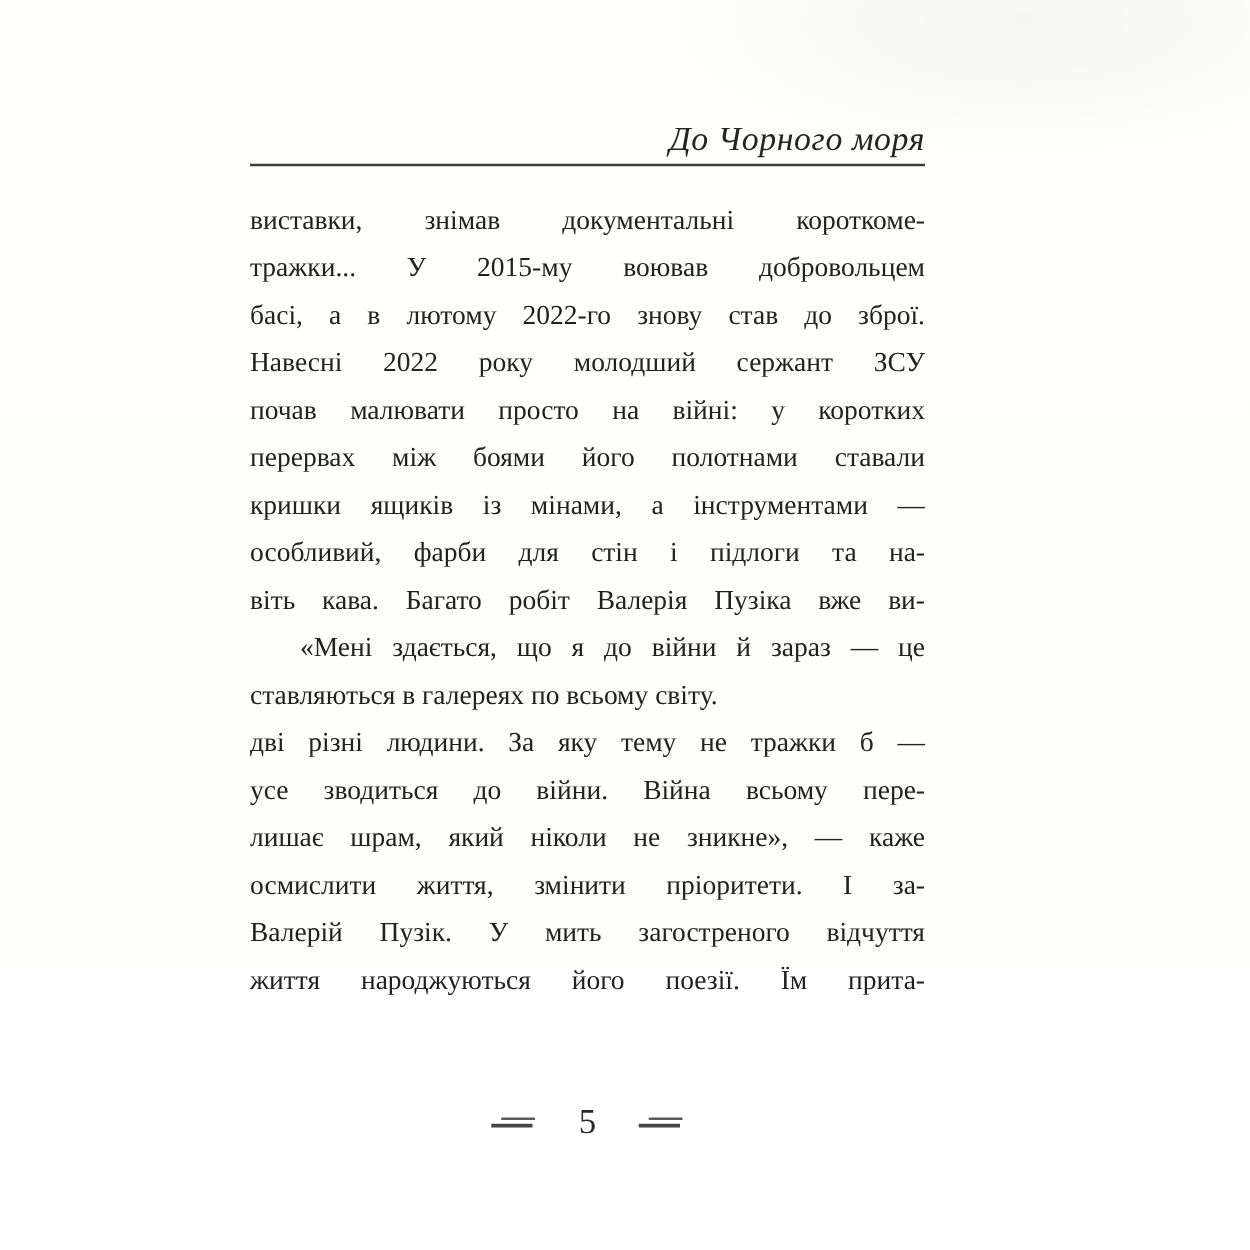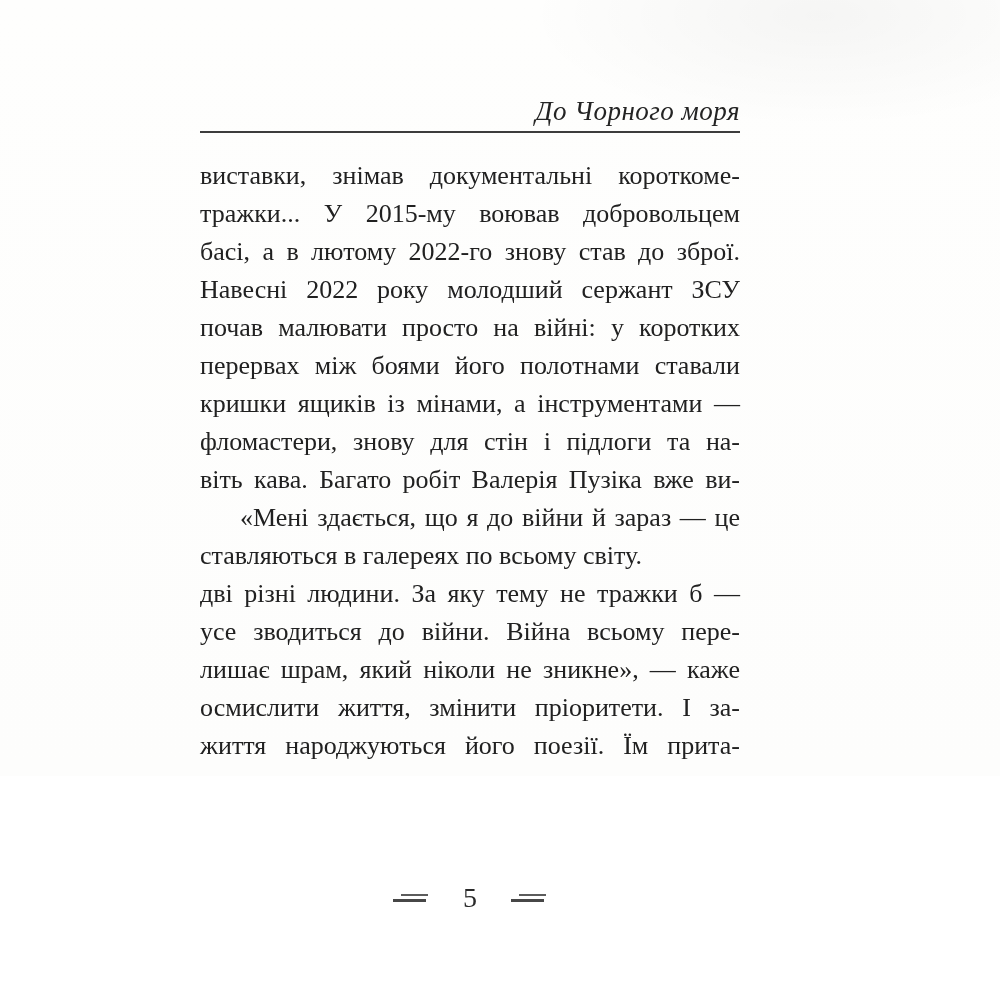--- a/index.html
+++ b/index.html
@@ -32,21 +32,21 @@
   }
   .header-rule {
     margin-top: 5px;
     height: 0;
     border-bottom: 2px solid #3d3d3d;
   }
   .body-text {
     position: absolute;
     left: 200px; top: 157px;
     width: 540px;
-    font-size: 26px;
+    font-size: 22px;
     color: #212121;
   }
   .line {
     line-height: 38px;
     height: 38px;
     text-align: justify;
     text-align-last: justify;
     white-space: nowrap;
   }
   .line.no-fill {
@@ -96,28 +96,29 @@
   </div>
 
   <div class="body-text">
       <div class="line">виставки, знімав документальні короткоме-</div>
       <div class="line">тражки... У 2015-му воював добровольцем</div>
       <div class="line">басі, а в лютому 2022-го знову став до зброї.</div>
       <div class="line">Навесні 2022 року молодший сержант ЗСУ</div>
       <div class="line">почав малювати просто на війні: у коротких</div>
       <div class="line">перервах між боями його полотнами ставали</div>
       <div class="line">кришки ящиків із мінами, а інструментами —</div>
-      <div class="line">фломастери, знову для стін і підлоги та на-</div>
+      <div class="line">особливий, фарби для стін і підлоги та на-</div>
       <div class="line">віть кава. Багато робіт Валерія Пузіка вже ви-</div>
       <div class="line indent">«Мені здається, що я до війни й зараз — це</div>
       <div class="line no-fill">ставляються в галереях по всьому світу.</div>
       <div class="line">дві різні людини. За яку тему не тражки б —</div>
       <div class="line">усе зводиться до війни. Війна всьому пере-</div>
       <div class="line">лишає шрам, який ніколи не зникне», — каже</div>
       <div class="line">осмислити життя, змінити пріоритети. І за-</div>
+      <div class="line">Валерій Пузік. У мить загостреного відчуття</div>
       <div class="line">життя народжуються його поезії. Їм прита-</div>
     </div>
 
   <div class="footer">
     <span class="ornament">
       <span class="orn-top"></span>
       <span class="orn-bot"></span>
     </span>
     <span class="page-number">5</span>
     <span class="ornament">

